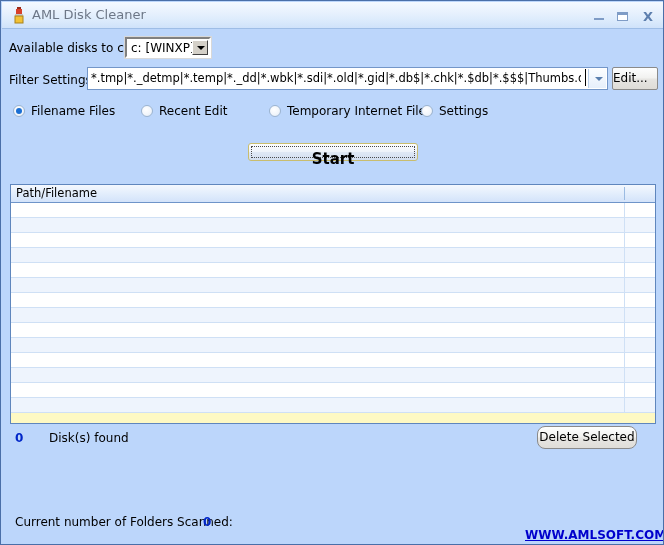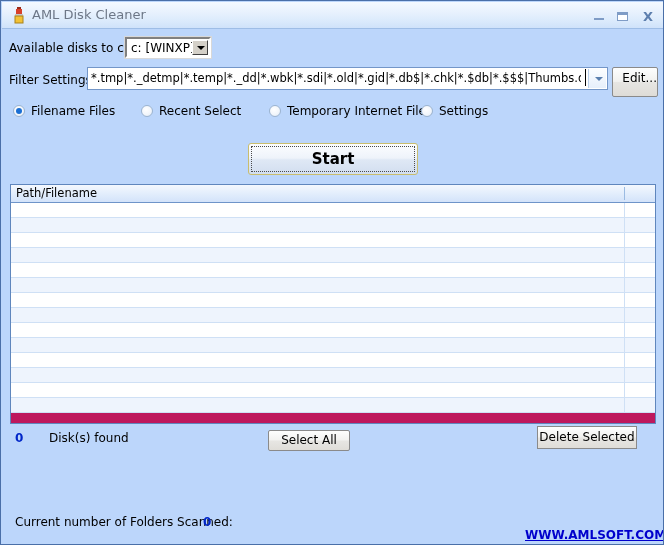--- a/index.html
+++ b/index.html
@@ -144,28 +144,28 @@
     width: 18px; height: 19px;
     background: linear-gradient(to bottom,#fbfdff,#e6effb);
     border-left: 1px solid #b9cfea;
     box-sizing: border-box;
   }
   #filter-combo .drop .tri-down { border-top-color:#5a7fae; }
 
   #btn-edit {
     position: absolute;
     left: 611px; top: 66px;
-    width: 46px; height: 30px;
+    width: 46px; height: 23px;
     box-sizing: border-box;
     background: linear-gradient(to bottom,#fdfefe 0%,#f1f1ef 48%,#e6e5e2 52%,#dedcd7 100%);
     border: 1px solid #8a8a8a;
     border-radius: 2px;
     font-size: 12px;
     color: #000;
-    text-align: right;
+    text-align: left;
     line-height: 21px;
     font-family: "DejaVu Sans", sans-serif;
     cursor: default;
   }
 
   
   .radio {
     position: absolute;
     top: 103px;
     height: 15px;
@@ -197,21 +197,21 @@
   }
   #radio-0 { left: 12px; }
   #radio-1 { left: 140px; }
   #radio-2 { left: 268px; }
   #radio-3 { left: 420px; }
 
   
   #btn-start {
     position: absolute;
     left: 247px; top: 142px;
-    width: 170px; height: 32px;
+    width: 170px; height: 18px;
     box-sizing: border-box;
     background: linear-gradient(to bottom,#fcfdff 0%,#eef3fa 47%,#dfe8f5 53%,#d2deef 100%);
     border: 1px solid #c9bd6e;
     border-radius: 3px;
   }
   #btn-start .inner {
     position: absolute;
     left: 2px; top: 2px; right: 2px; bottom: 2px;
     border: 1px dotted #4b4b4b;
     box-sizing: border-box;
@@ -222,21 +222,21 @@
     color: #000;
     font-family: "DejaVu Sans", sans-serif;
   }
 
   
   #listview {
     position: absolute;
     left: 9px; top: 183px;
     width: 646px; height: 240px;
     box-sizing: border-box;
-    background: #be185d;
+    background: #fef9c3;
     border: 1px solid #5f86bd;
     overflow: hidden;
   }
   #list-header {
     position: relative;
     height: 17px;
     background: linear-gradient(to bottom,#f4f8fe 0%,#e3eefc 50%,#d3e3fa 100%);
     border-bottom: 1px solid #6e94c9;
   }
   #list-header .hcol1 {
@@ -300,21 +300,21 @@
     line-height: 19px;
     font-family: "DejaVu Sans", sans-serif;
   }
   #btn-delete {
     position: absolute;
     left: 536px; top: 425px;
     width: 100px; height: 23px;
     box-sizing: border-box;
     background: linear-gradient(to bottom,#fdfefe 0%,#f2f2f0 48%,#e7e6e3 52%,#dfddd8 100%);
     border: 1px solid #8a8a8a;
-    border-radius: 0;
+    border-radius: 8px;
     font-size: 12px;
     color: #000;
     text-align: center;
     line-height: 21px;
     font-family: "DejaVu Sans", sans-serif;
   }
 
   #lbl-folders { left: 14px; top: 514px; }
   #cnt-folders {
     left: 202px; top: 514px;
@@ -376,21 +376,21 @@
       </span>
   </div>
   <div id="btn-edit">Edit...</div>
 
   <div class="radio on" id="radio-0">
     <span class="dot"></span>
     <span class="rlabel">Filename Files</span>
   </div>
   <div class="radio" id="radio-1">
     <span class="dot"></span>
-    <span class="rlabel">Recent Select</span>
+    <span class="rlabel">Recent Edit</span>
   </div>
   <div class="radio" id="radio-2">
     <span class="dot"></span>
     <span class="rlabel">Temporary Internet Files</span>
   </div>
   <div class="radio" id="radio-3">
     <span class="dot"></span>
     <span class="rlabel">Settings</span>
   </div>
 
@@ -445,20 +445,19 @@
         </div>
         <div class="lrow std">
           <span class="cdiv"></span>
         </div>
       </div>
     <div id="list-rightstrip"></div>
   </div>
 
   <div class="lbl" id="cnt-files">0</div>
   <div class="lbl" id="lbl-files-found">Disk(s) found</div>
-  <div id="btn-selectall">Select All</div>
   <div id="btn-delete">Delete Selected</div>
 
   <div class="lbl" id="lbl-folders">Current number of Folders Scanned:</div>
   <div class="lbl" id="cnt-folders">0</div>
   <div id="link-site">WWW.AMLSOFT.COM</div>
 
 </div>
 
 </body></html>

